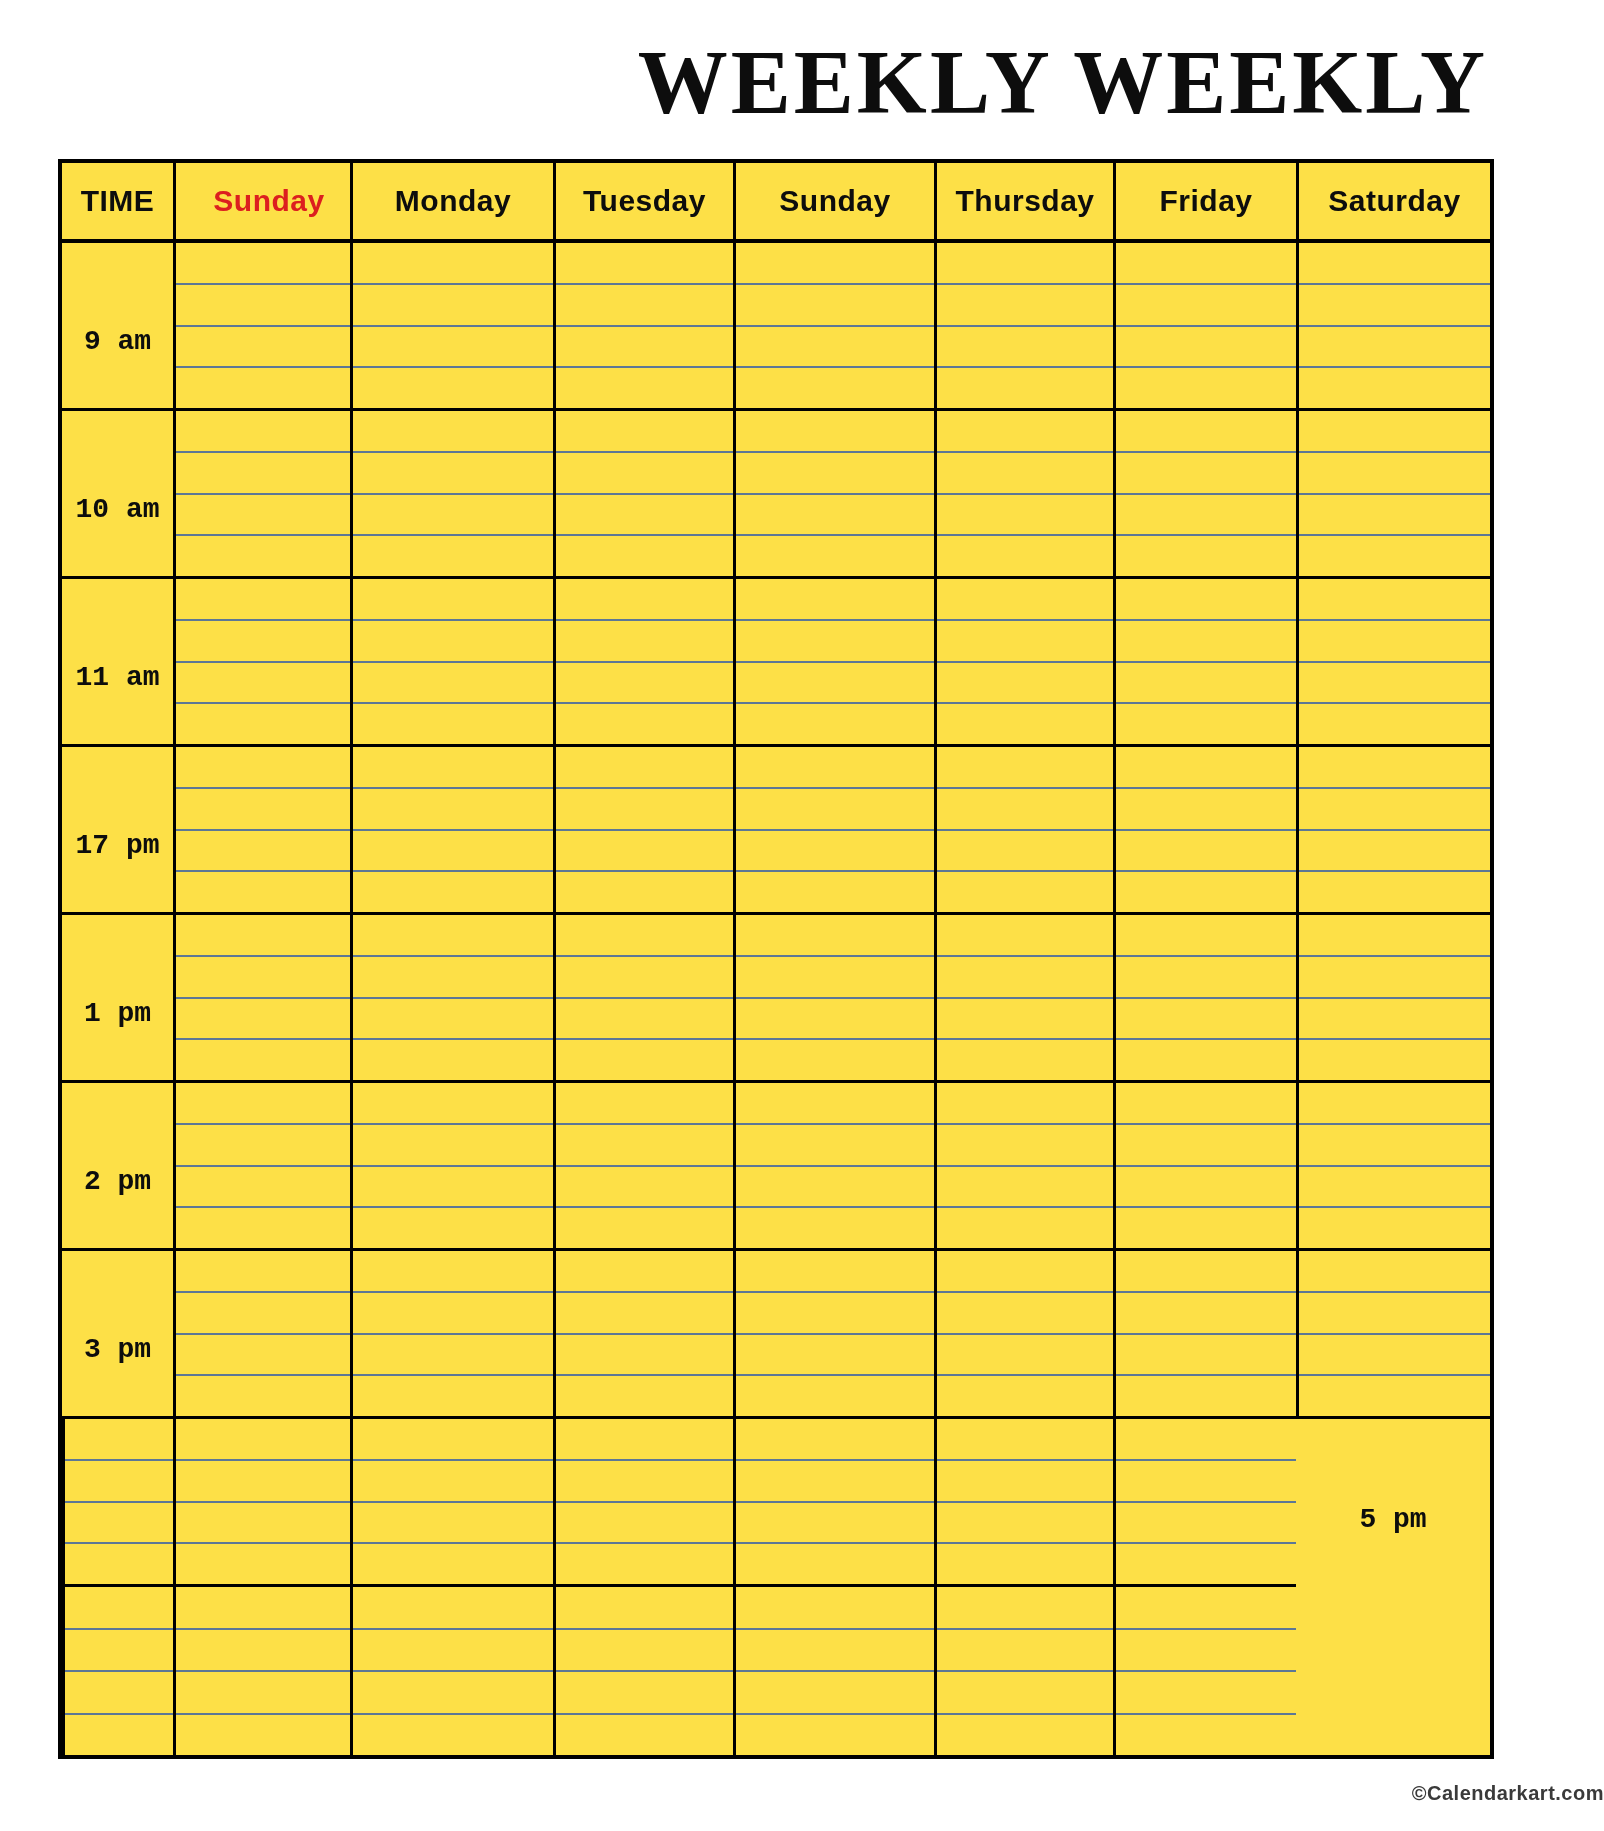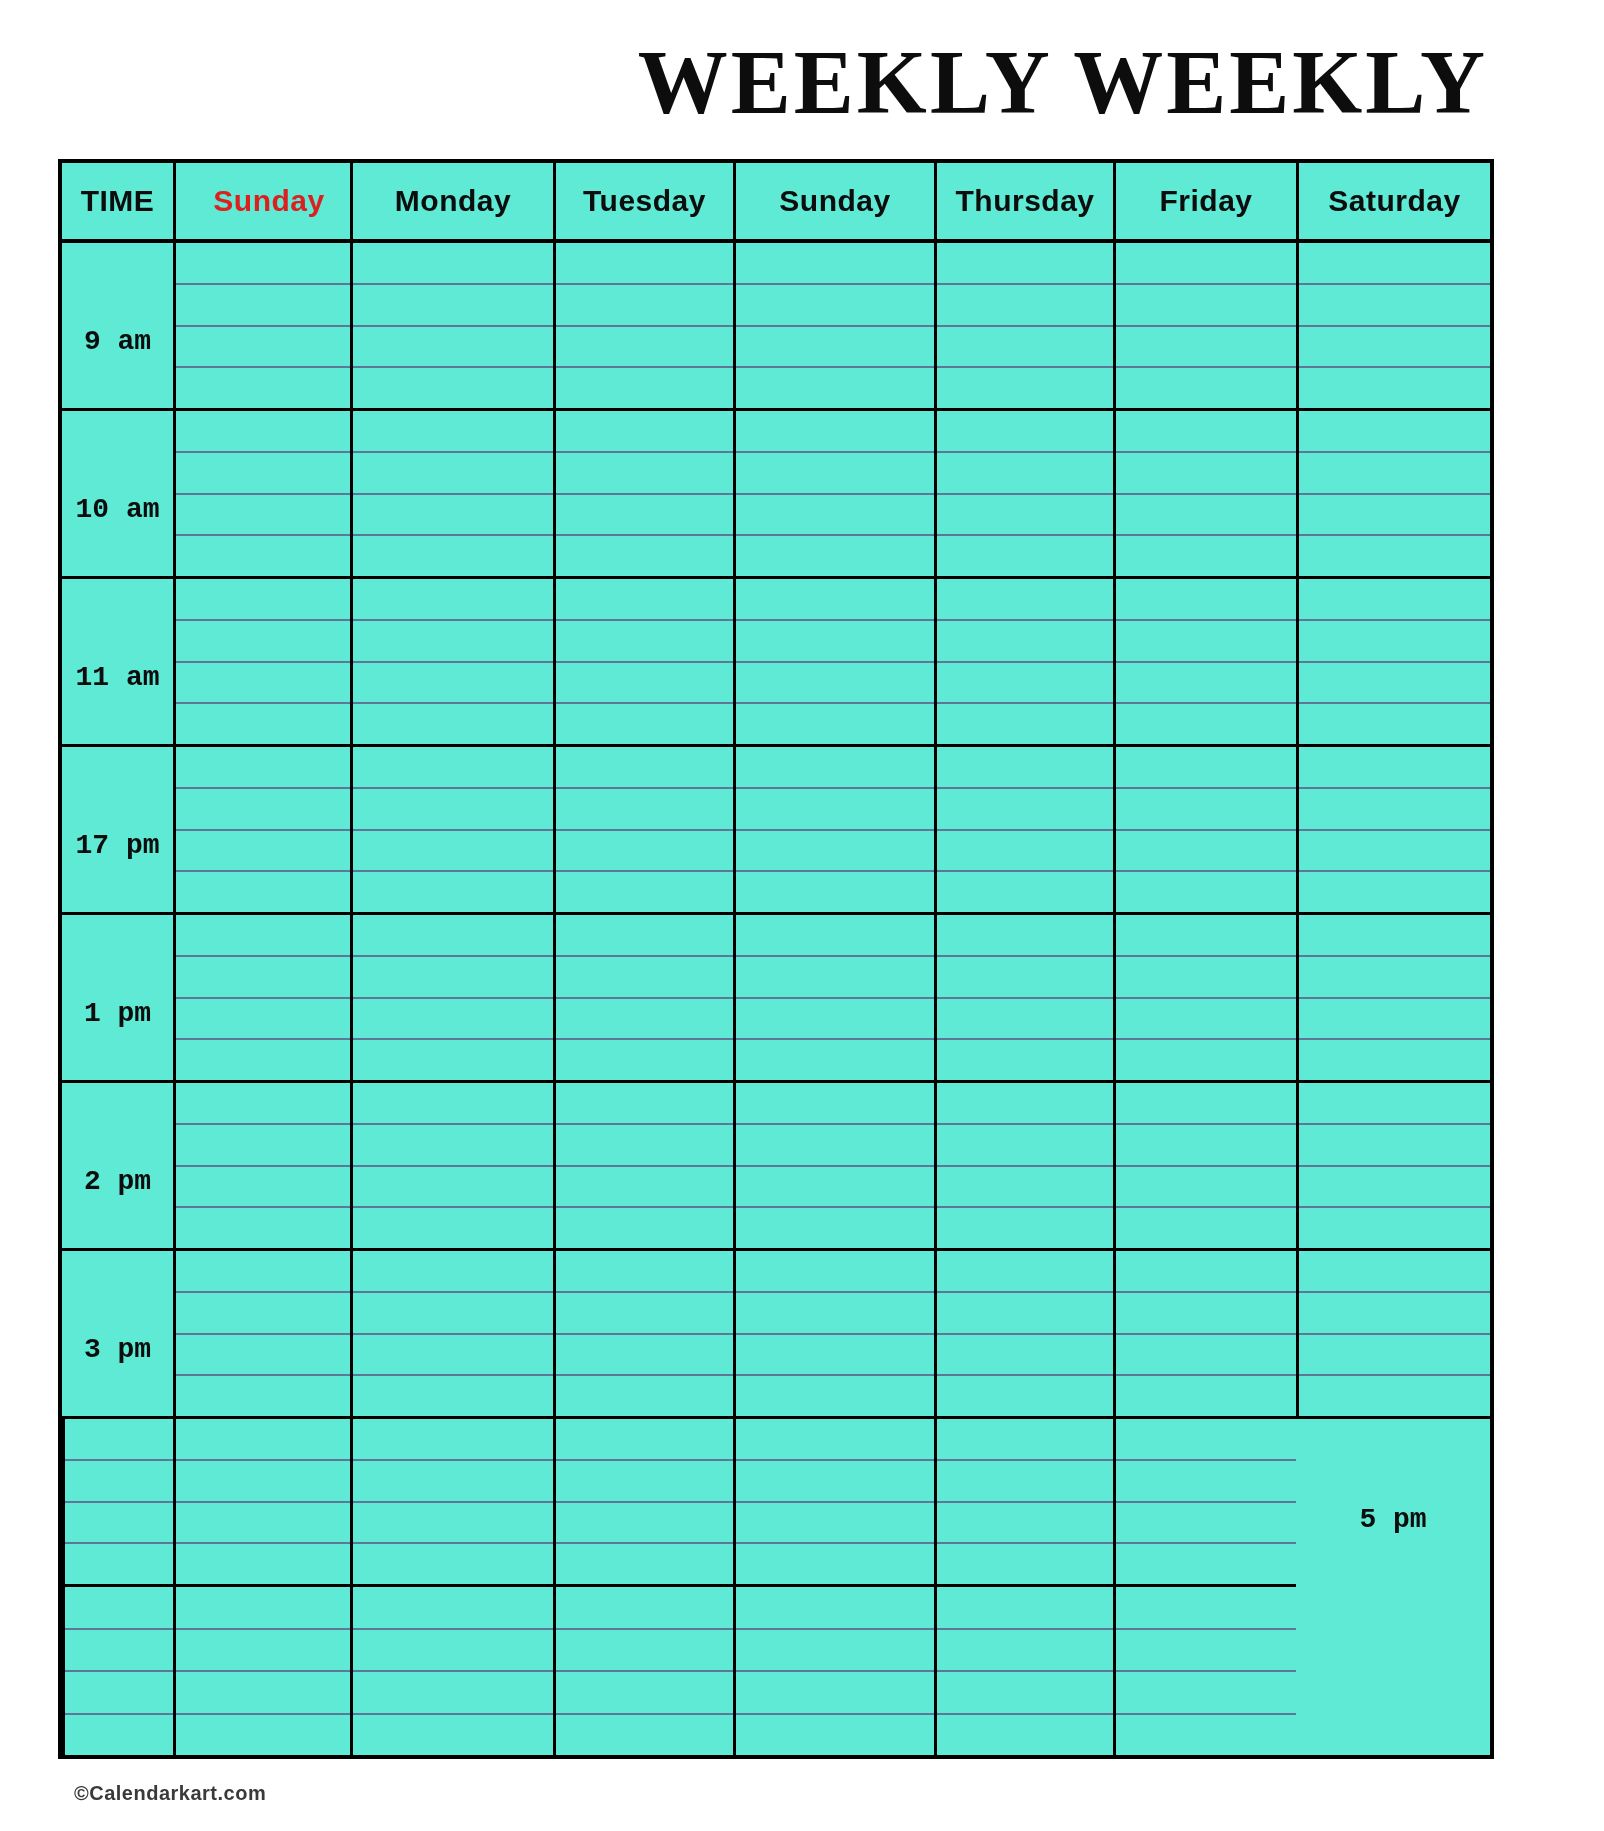--- a/index.html
+++ b/index.html
@@ -26,21 +26,21 @@
   }
 
   
   .planner {
     position: absolute;
     left: 58px; top: 159px;
     display: grid;
     grid-template-columns: 111px 177px 203px 180px 201px 179px 183px 194px;
     grid-template-rows: 80px repeat(9, 168px);
     border: 4px solid #000;
-    background: #5eead4;
+    background: #fde047;
   }
   .cell {
     box-sizing: border-box;
     min-width: 0; min-height: 0;
     border-left: 3px solid #000;
     border-bottom: 3px solid #000;
   }
   .cell.first { border-left: none; }
   .cell.last-row { border-bottom: none; }
 
@@ -69,22 +69,22 @@
   .day-cell { display: flex; flex-direction: column; }
   .day-cell .sub { flex: 1 1 0; }
   .day-cell .sub + .sub { border-top: 2px solid #5d7795; }
 
   
   .footer {
     position: absolute;
     top: 1782px; left: 0;
     width: 100%;
     box-sizing: border-box;
-    padding-left: 74px;
-    text-align: left;
+    padding-left: 54px;
+    text-align: right;
     font-size: 20px;
     font-weight: 700;
     letter-spacing: 0.5px;
     color: #3a3a3a;
   }
 </style>
 </head>
 <body>
 
 <div class="page">

